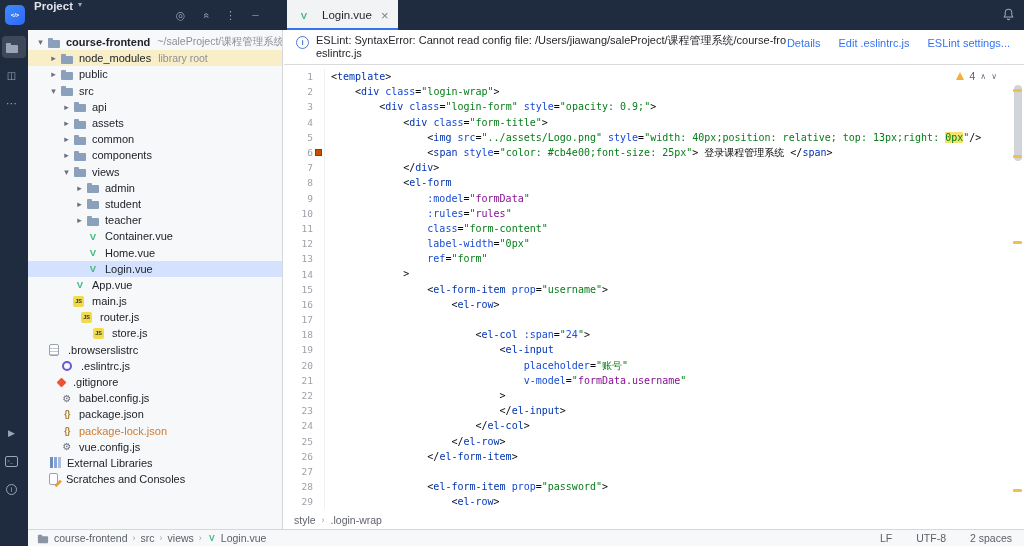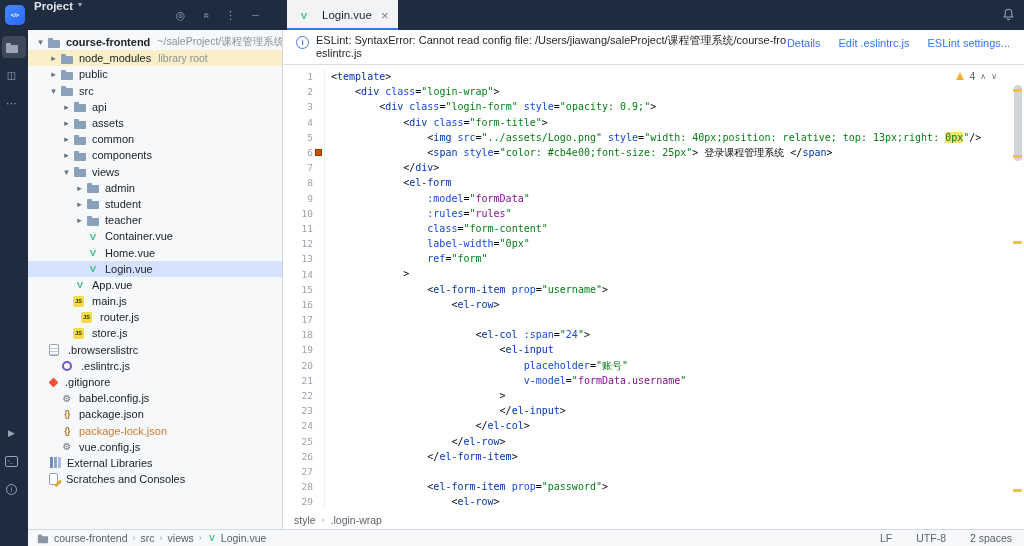--- a/index.html
+++ b/index.html
@@ -257,36 +257,36 @@
       <div class="tree-row" style="padding-left: 32px;">
         <span class="chev"></span>
         <span class="ic ic-js">JS</span>
         <span class="lab">main.js</span>
       </div>
       <div class="tree-row" style="padding-left: 40px; align-items: center;">
         <span class="chev"></span>
         <span class="ic ic-js">JS</span>
         <span class="lab">router.js</span>
       </div>
-      <div class="tree-row" style="padding-left: 32px;">
+      <div class="tree-row" style="padding-left: 52px;">
         <span class="chev"></span>
         <span class="ic ic-js">JS</span>
         <span class="lab">store.js</span>
       </div>
       <div class="tree-row" style="padding-left: 6px;">
         <span class="chev"></span>
         <span class="ic ic-file"></span>
         <span class="lab">.browserslistrc</span>
       </div>
       <div class="tree-row" style="padding-left: 19px;">
         <span class="chev"></span>
         <span class="ic ic-eslint"></span>
         <span class="lab">.eslintrc.js</span>
       </div>
-      <div class="tree-row" style="padding-left: 5px;">
+      <div class="tree-row" style="padding-left: 13px;">
         <span class="chev"></span>
         <span class="ic ic-git"></span>
         <span class="lab">.gitignore</span>
       </div>
       <div class="tree-row" style="padding-left: 19px;">
         <span class="chev"></span>
         <span class="ic ic-gear">⚙</span>
         <span class="lab">babel.config.js</span>
       </div>
       <div class="tree-row" style="padding-left: 19px;">

